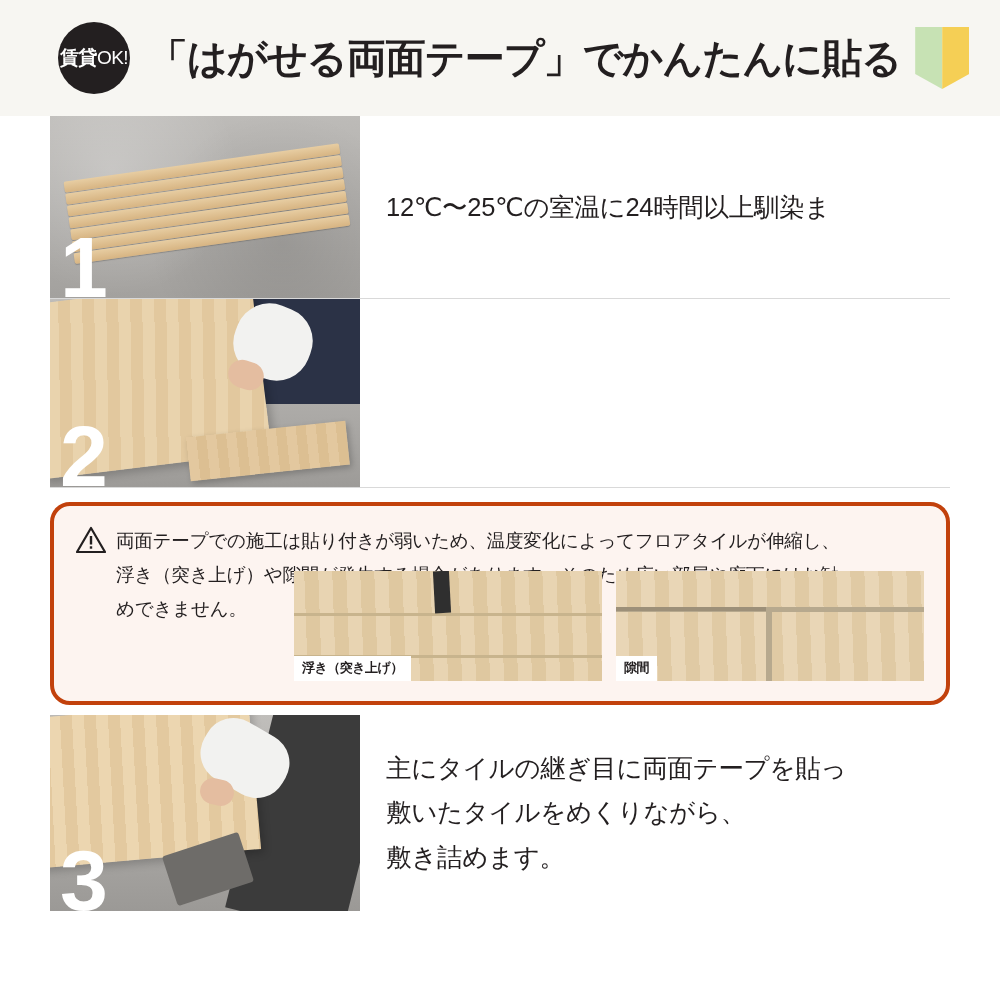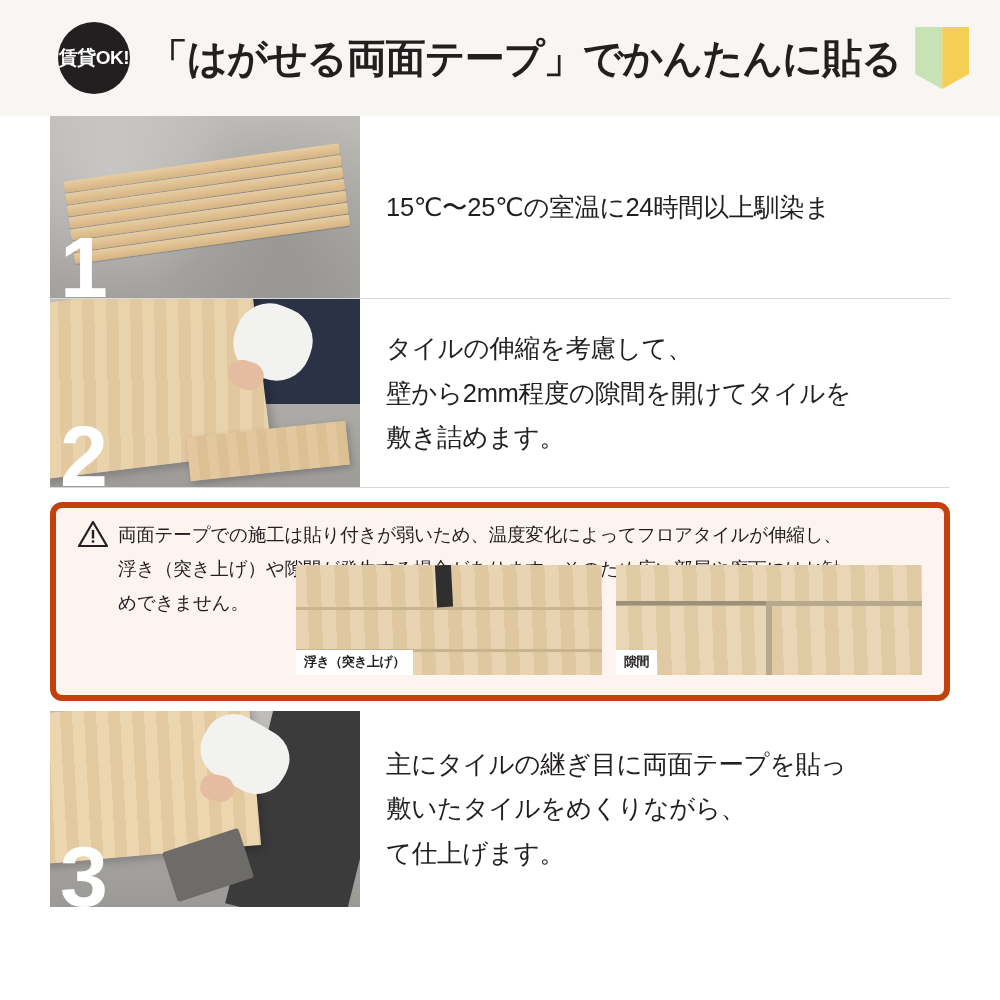--- a/index.html
+++ b/index.html
@@ -25,21 +25,21 @@
     width: 72px; height: 72px;
     border-radius: 50%;
     background: #231f20;
     color: #ffffff;
     display: flex; flex-direction: row;
     align-items: center; justify-content: center;
     flex: 0 0 auto;
     line-height: 1.05;
   }
   .badge .l1 { font-size: 19px; font-weight: bold; letter-spacing: -0.5px; }
-  .badge .l2 { font-size: 19px; font-weight: bold; letter-spacing: -0.5px; }
+  .badge .l2 { font-size: 19px; font-weight: normal; letter-spacing: -0.5px; }
   .header-title {
     margin-left: 18px;
     font-size: 40px;
     font-weight: bold;
     letter-spacing: -1px;
     color: #231f20;
     white-space: nowrap;
   }
   .flag {
     margin-left: 14px;
@@ -158,24 +158,24 @@
     background:#f2f2f0; border-radius:30px; transform: rotate(30deg);
   }
   .ph3 .hand3 {
     position:absolute; left:150px; top:64px; width:34px; height:26px;
     background:#e4bda0; border-radius:13px; transform: rotate(14deg);
   }
 
   
   .warn-wrap { padding: 14px 50px 10px 50px; }
   .warn {
-    border: 6px solid #c2410c;
-    border-radius: 12px;
+    border: 4px solid #c2410c;
+    border-radius: 20px;
     background: #fdf4f0;
-    padding: 10px 22px 20px 22px;
+    padding: 18px 22px 20px 22px;
   }
   .warn-text-row { display: flex; align-items: flex-start; }
   .warn-icon {
     flex: 0 0 auto;
     width: 30px; height: 28px;
     margin-right: 10px; margin-top: 2px;
   }
   .warn-text {
     font-size: 18.5px;
     line-height: 1.85;
@@ -239,40 +239,35 @@
         <div class="plank" style="top:12px"></div>
         <div class="plank" style="top:24px"></div>
         <div class="plank" style="top:36px"></div>
         <div class="plank" style="top:48px"></div>
         <div class="plank" style="top:60px"></div>
         <div class="plank" style="top:72px"></div>
       </div>
       <div class="step-num">1</div>
     </div>
     <div class="step-text">
-      <div>15℃〜25℃の室温に24時間以上馴染ま</div>
+      <div>12℃〜25℃の室温に24時間以上馴染ま</div>
     </div>
   </div>
 
   <div class="divider"></div>
 
   <div class="step">
     <div class="step-photo ph2">
       <div class="floor"></div>
       <div class="legs"></div>
       <div class="bigplank"></div>
       <div class="sleeve"></div>
       <div class="hand"></div>
       <div class="smallplank"></div>
       <div class="step-num">2</div>
-    </div>
-    <div class="step-text">
-      <div>タイルの伸縮を考慮して、</div>
-      <div>壁から2mm程度の隙間を開けてタイルを</div>
-      <div>敷き詰めます。</div>
     </div>
   </div>
 
   <div class="divider"></div>
 
   <div class="warn-wrap">
     <div class="warn">
       <div class="warn-text-row">
         <svg class="warn-icon" viewBox="0 0 30 28">
           <path d="M15 2 L29 26 L1 26 Z" fill="none" stroke="#231f20" stroke-width="2.2" stroke-linejoin="round"></path>
@@ -308,17 +303,17 @@
       <div class="tapeline"></div>
       <div class="tile3"></div>
       <div class="lift"></div>
       <div class="sleeve3"></div>
       <div class="hand3"></div>
       <div class="step-num">3</div>
     </div>
     <div class="step-text">
       <div>主にタイルの継ぎ目に両面テープを貼っ</div>
       <div>敷いたタイルをめくりながら、</div>
-      <div>て仕上げます。</div>
+      <div>敷き詰めます。</div>
     </div>
   </div>
 
 </div>
 
 </body></html>

